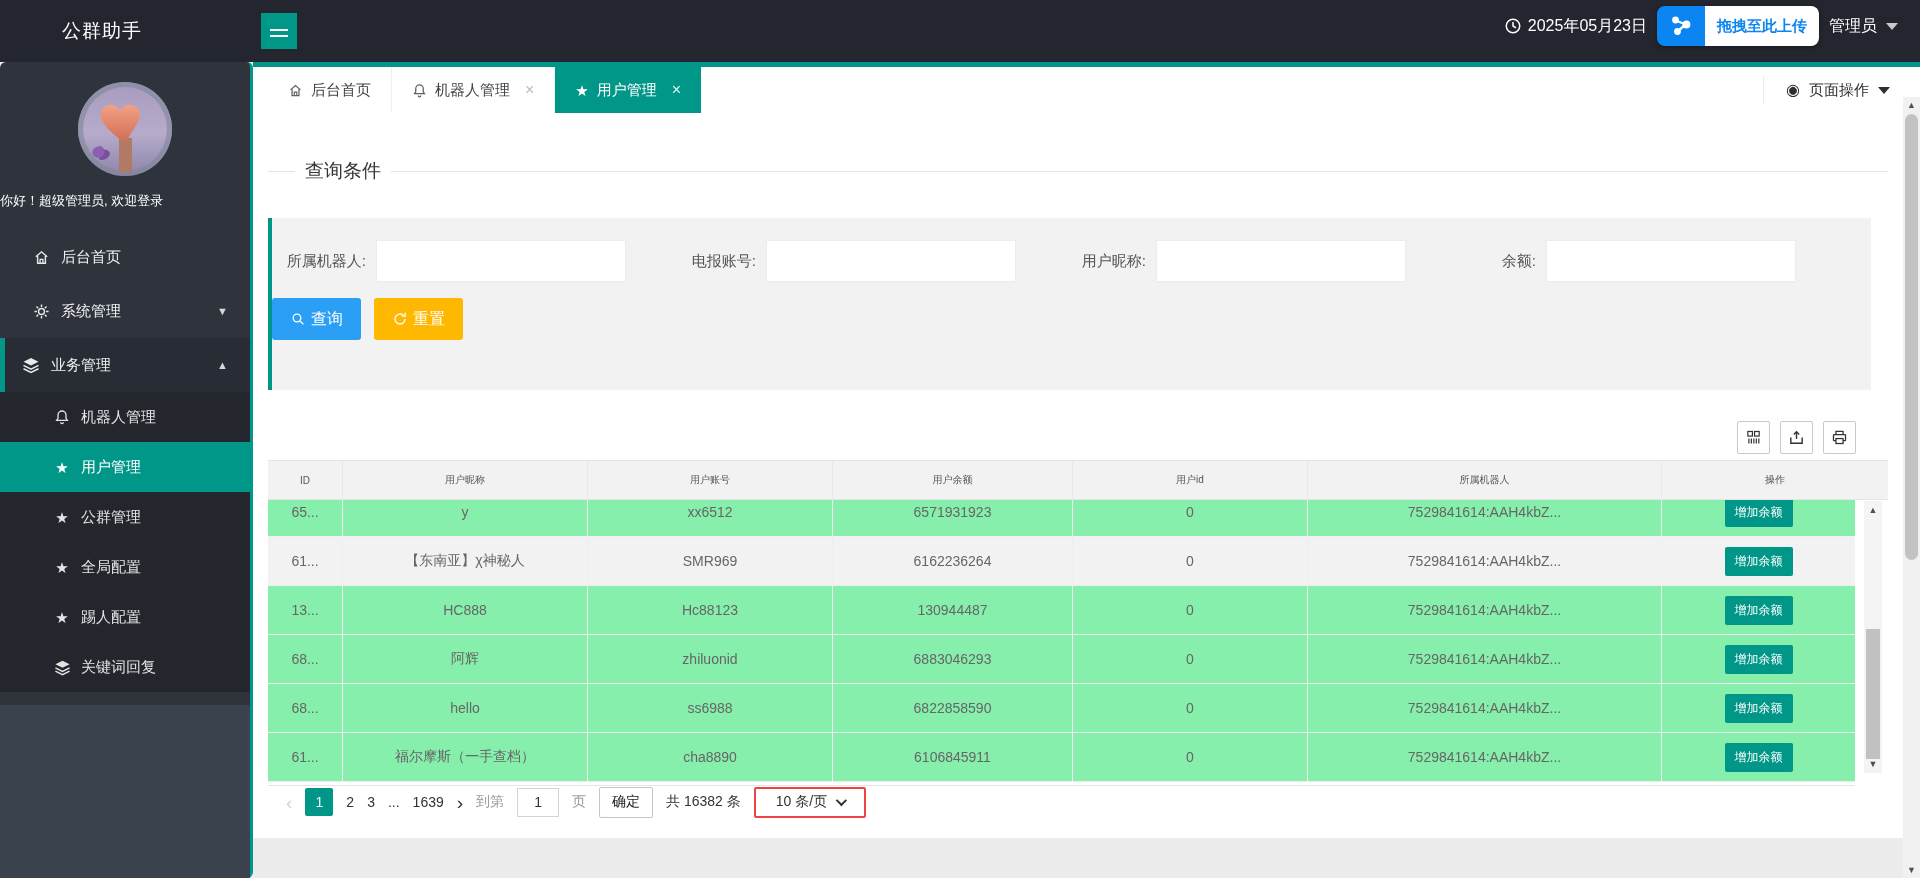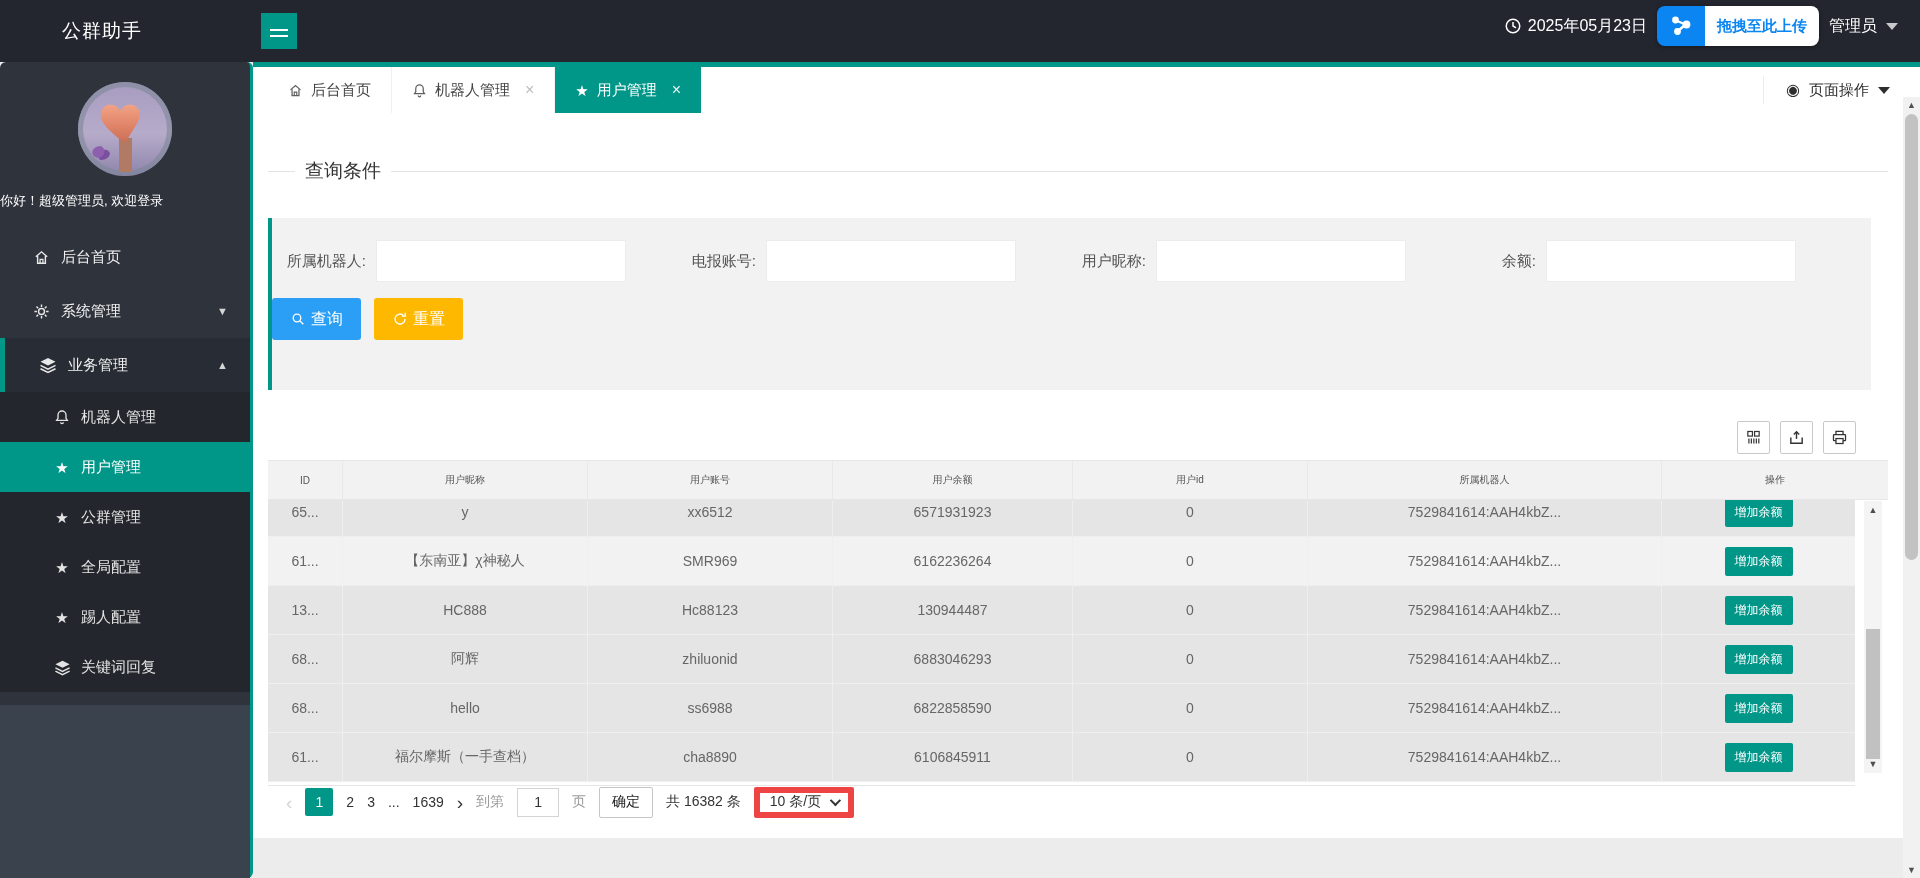--- a/index.html
+++ b/index.html
@@ -34,21 +34,21 @@
   .avatar .heart { position:absolute; left:17px; top:12px; }
   .avatar .arm { position:absolute; left:41px; top:56px; width:13px; height:34px; background:#b07a64; }
   .avatar .flower { position:absolute; left:14px; top:64px; width:18px; height:14px; border-radius:50%;
     background:radial-gradient(circle at 35% 40%, #8e5fae 0 40%, transparent 45%),
                radial-gradient(circle at 70% 70%, #7b4f9e 0 35%, transparent 42%); }
   .greeting { margin-top:16px; color:#ffffff; font-size:13px; }
   .menu { margin-top:20px; position:relative; }
   .menu-item { height:54px; display:flex; align-items:center; padding:0 22px 0 30px; color:#f0f0f0; font-size:15px; cursor:pointer; }
   .menu-item .mi-icon { width:22px; margin-right:9px; display:flex; justify-content:center; color:#e8e8e8; }
   .menu-item .chev { margin-left:auto; font-size:11px; color:#d6d6d6; }
-  .menu-item.parent-open { background:#282C34; border-left:5px solid #009688; padding-left:32px; }
+  .menu-item.parent-open { background:#282C34; border-left:5px solid #009688; padding-left:15px; }
   .submenu { background:#23262D; }
   .submenu-item { height:50px; display:flex; align-items:center; padding-left:52px; color:#e3e3e3; font-size:15px; cursor:pointer; }
   .submenu-item .mi-icon { width:20px; margin-right:9px; display:flex; justify-content:center; }
   .submenu-item.active { background:#009688; color:#fff; }
   .star-glyph { font-size:15px; line-height:1; }
 
   
   .main { position:absolute; left:253px; top:62px; right:0; bottom:0; background:#ECECEC; }
   .accent-strip { height:5px; background:#009688; }
   .tabbar { height:46px; background:#fff; display:flex; align-items:center; padding-left:15px; position:relative; }
@@ -88,21 +88,21 @@
   .table-card { position:absolute; top:302px; left:15px; right:15px; bottom:15px; }
   .toolbar { height:45px; display:flex; align-items:center; justify-content:flex-end; gap:10px; padding-right:32px; }
   .tool-btn { width:33px; height:33px; background:#fff; border:1px solid #c9c9c9; border-radius:2px;
     display:flex; align-items:center; justify-content:center; color:#333; cursor:pointer; }
   .grid { display:grid; grid-template-columns:75px 245px 245px 240px 235px 354px 1fr; }
   .thead { height:40px; background:#F2F2F2; border-top:1px solid #E6E6E6; border-bottom:1px solid #E6E6E6; }
   .th { display:flex; align-items:center; justify-content:center; font-size:10px; color:#555; border-right:1px solid #E8E8E8; }
   .th:last-child { border-right:none; }
   .tbody-wrap { position:relative; height:286px; overflow:hidden; margin-right:33px; border-bottom:1px solid #E6E6E6; }
   .rows { margin-top:-12px; }
-  .tr { height:49px; background:#e5e5e5; border-bottom:1px solid #EFEFEF; }
+  .tr { height:49px; background:#86efac; border-bottom:1px solid #EFEFEF; }
   .tr.hovered { background:#F2F2F2; }
   .td { display:flex; align-items:center; justify-content:center; font-size:14px; color:#666;
     border-right:1px solid #EFEFEF; white-space:nowrap; overflow:hidden; }
   .td:last-child { border-right:none; }
   .action-btn { background:#009688; color:#fff; border:none; border-radius:2px; font-size:12px; padding:6px 10px; cursor:pointer; }
 
   
   .inner-scroll { position:absolute; top:86px; right:6px; width:18px; height:272px; background:#F4F4F4; }
   .inner-scroll .arr { position:absolute; left:0; width:18px; text-align:center; font-size:9px; color:#4d4d4d; }
   .inner-scroll .arr.up { top:4px; } .inner-scroll .arr.dn { bottom:4px; }
@@ -110,21 +110,21 @@
 
   
   .pagi { position:absolute; left:18px; bottom:5px; height:32px; display:flex; align-items:center; gap:13px; font-size:14px; color:#333; }
   .pg-arrow { font-size:19px; line-height:1; cursor:pointer; }
   .pg-arrow.disabled { color:#D2D2D2; cursor:default; }
   .pg-num { cursor:pointer; color:#333; }
   .pg-num.active { width:28px; height:28px; background:#009688; color:#fff; display:flex; align-items:center; justify-content:center; border-radius:2px; }
   .pg-muted { color:#9a9a9a; }
   .jump-input { width:42px; height:29px; border:1px solid #D4D4D4; text-align:center; font-size:14px; color:#333; background:#fff; }
   .confirm-btn { height:31px; padding:0 12px; background:#fff; border:1px solid #c6c6c6; border-radius:2px; font-size:14px; color:#222; cursor:pointer; }
-  .pagesize { height:31px; border:6px solid #ef4444; background:#fff; border-radius:2px; display:flex; align-items:center; gap:9px; padding:0 10px; cursor:pointer; }
+  .pagesize { height:31px; border:2px solid #ef4444; background:#fff; border-radius:2px; display:flex; align-items:center; gap:9px; padding:0 20px; cursor:pointer; }
   .sel-caret { width:8px; height:8px; border-right:2px solid #333; border-bottom:2px solid #333; transform:rotate(45deg) translateY(-2px); }
 
   
   .page-scrollbar { position:absolute; right:0; top:35px; bottom:0; width:17px; background:#F1F1F1; }
   .page-scrollbar .arr { position:absolute; left:0; width:17px; text-align:center; font-size:9px; color:#505050; }
   .page-scrollbar .arr.up { top:3px; } .page-scrollbar .arr.dn { bottom:3px; }
   .page-thumb { position:absolute; left:2px; width:13px; top:17px; height:446px; background:#C2C2C2; border-radius:7px; }
 </style>
 </head>
 <body>

